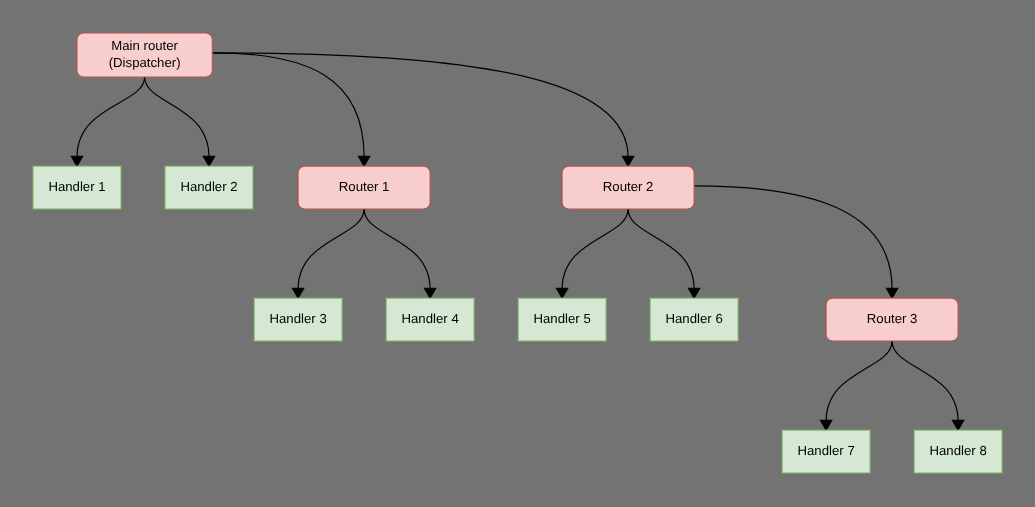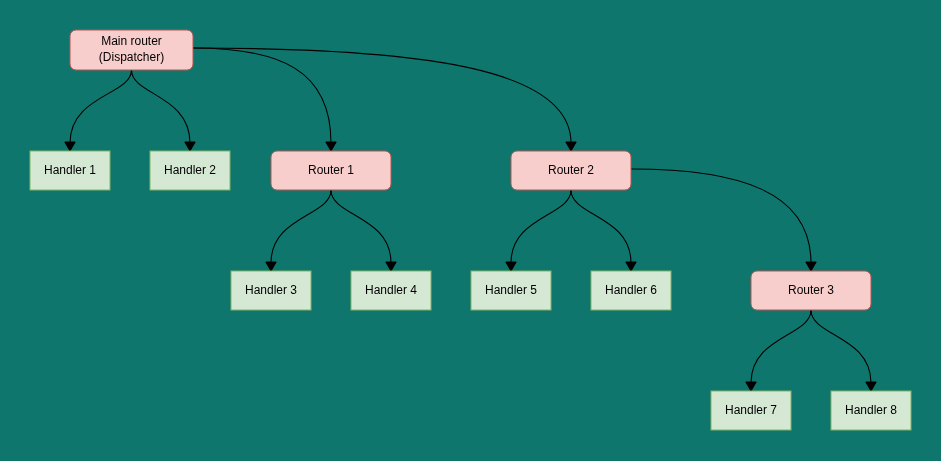--- a/index.html
+++ b/index.html
@@ -10,21 +10,21 @@
   body {
     width: 941px;
     height: 461px;
     font-family: "Liberation Sans", sans-serif;
     overflow: hidden;
   }
   #diagram-canvas {
     position: relative;
     width: 941px;
     height: 461px;
-    background: #0f766e;
+    background: #737373;
   }
   svg.diagram-svg {
     position: absolute;
     left: 0;
     top: 0;
     width: 941px;
     height: 461px;
   }
   .node-rect {
     stroke-width: 1;

